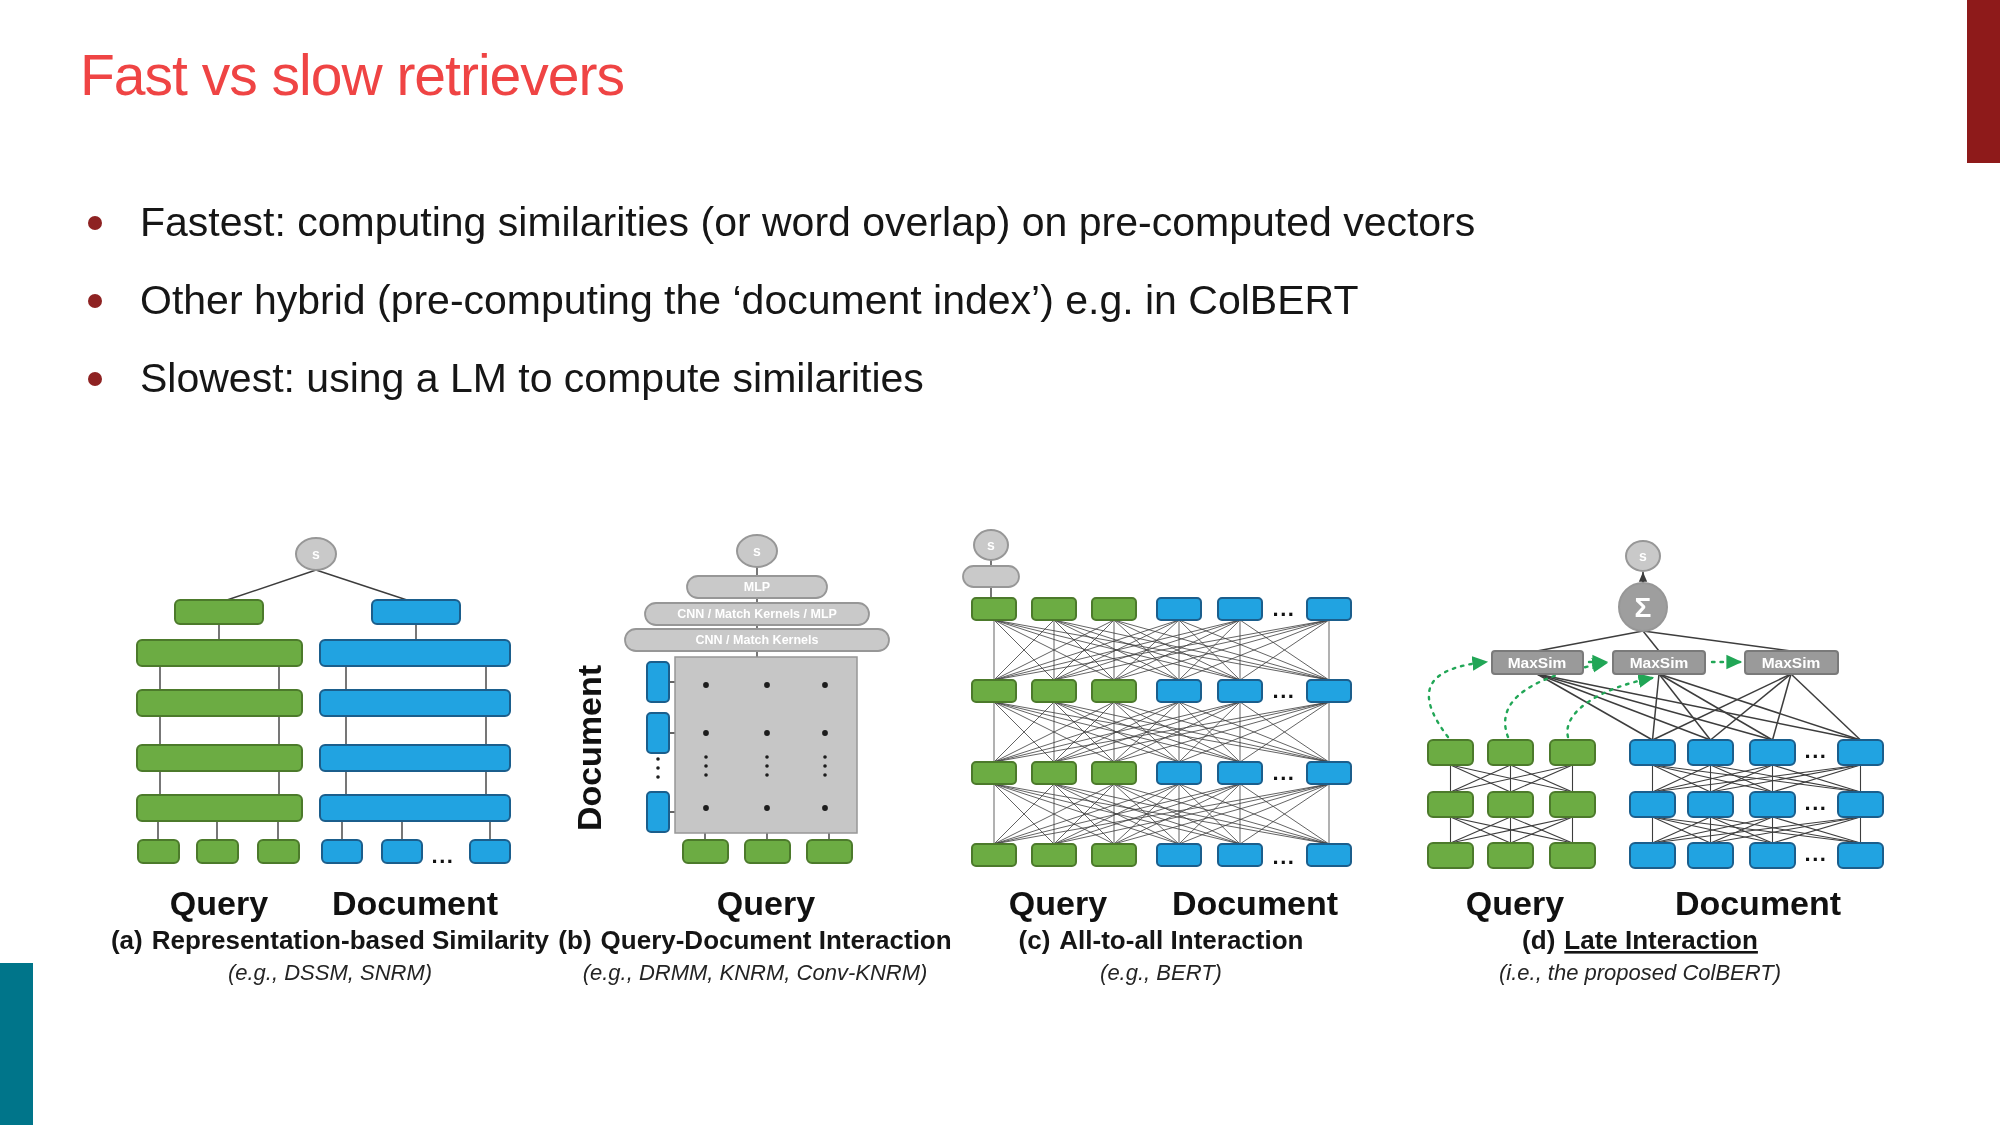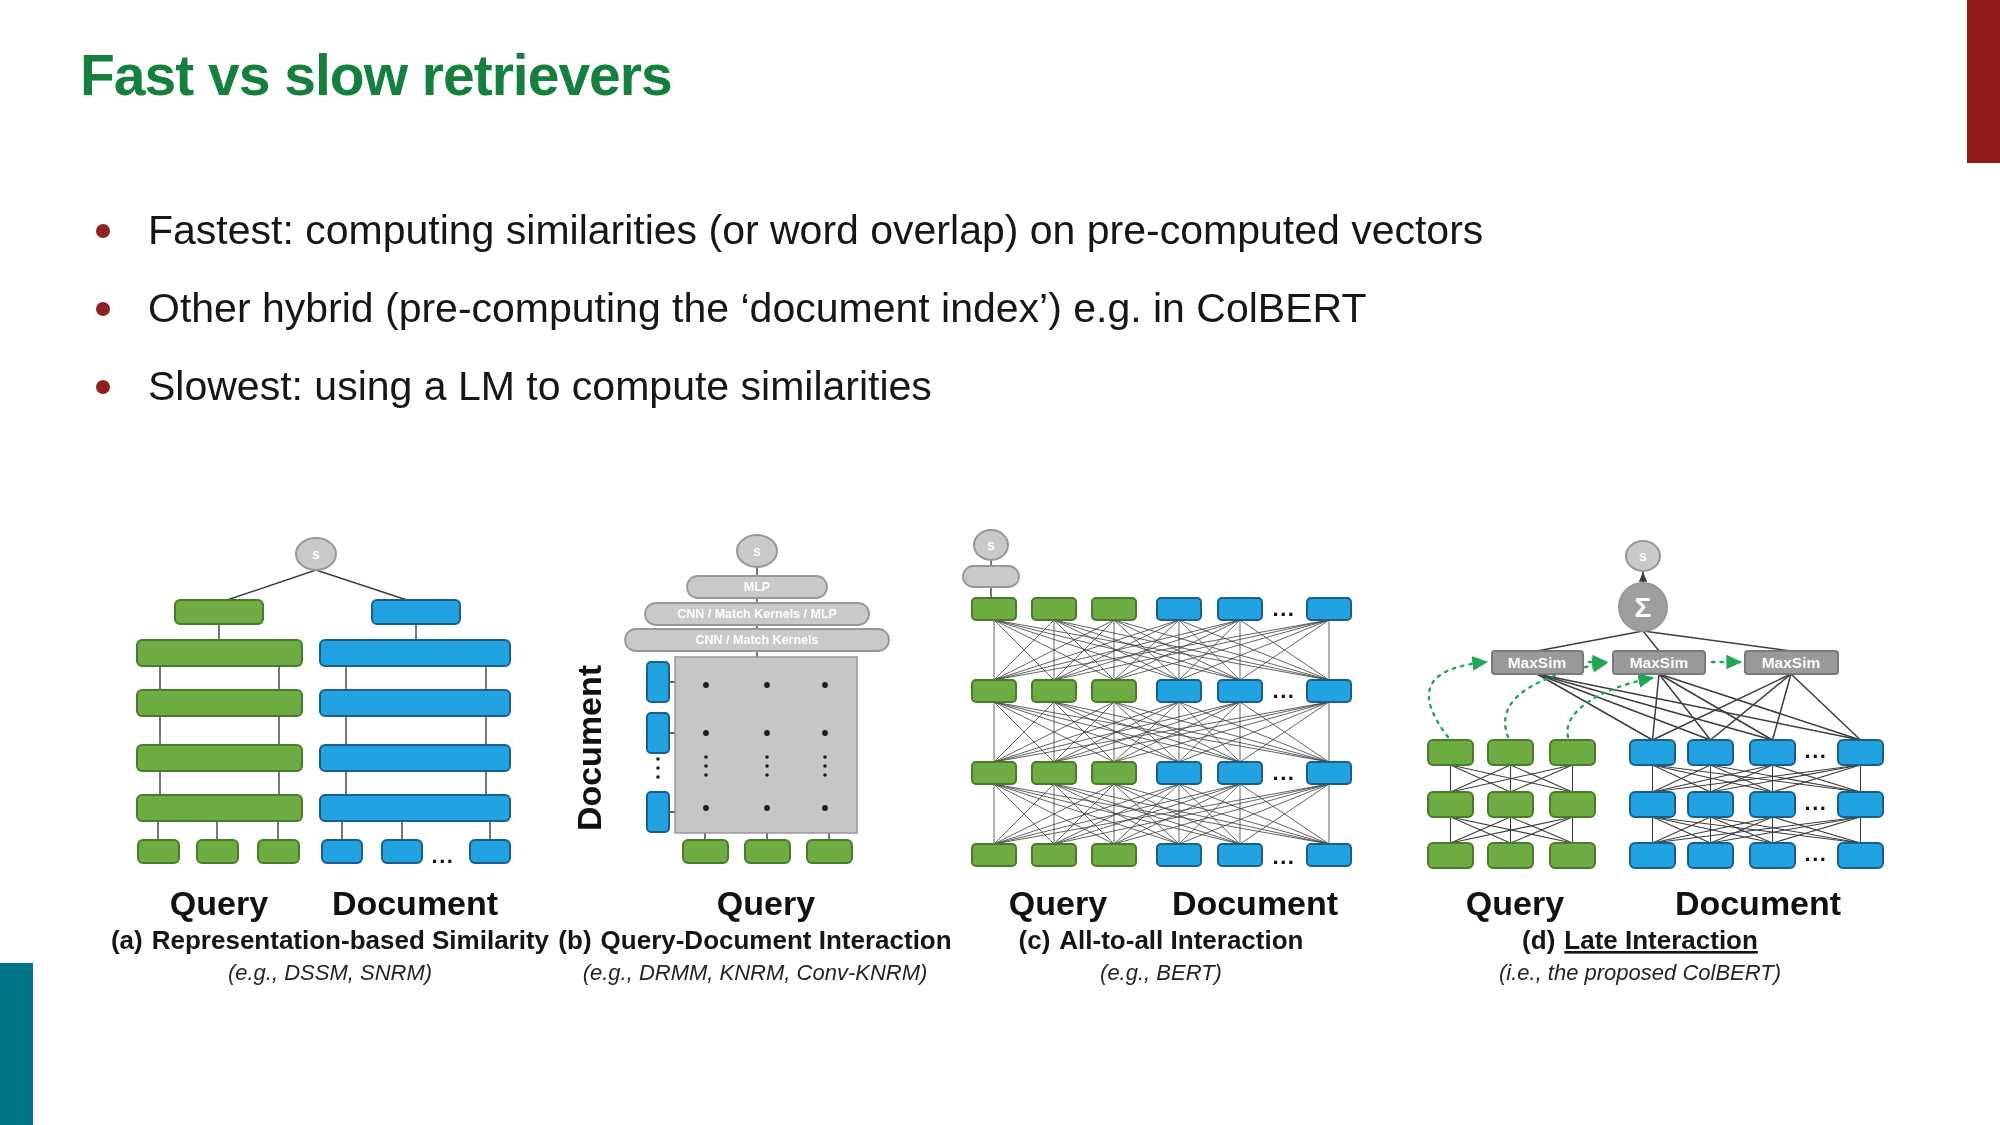--- a/index.html
+++ b/index.html
@@ -15,27 +15,27 @@
     position:absolute;top:0;right:0;width:33px;height:163px;
     background:#8e1a1a;
   }
   .accent-bottom-left{
     position:absolute;left:0;bottom:0;width:33px;height:162px;
     background:#00758a;
   }
   
   .title{
     position:absolute;left:80px;top:42px;margin:0;
-    font-size:57px;font-weight:700;letter-spacing:-1px;
-    color:#15803d;
+    font-size:57px;font-weight:400;letter-spacing:-1px;
+    color:#ef4444;
   }
   
   .bullets{
     position:absolute;left:88px;top:198px;width:1760px;
-    list-style:none;margin:8px;padding:0;
+    list-style:none;margin:0;padding:0;
   }
   .bullets li{
     display:flex;align-items:flex-start;
     margin-bottom:30px;
     font-size:41px;line-height:48px;color:#161616;
   }
   .bullet-dot{
     flex:none;width:14px;height:14px;border-radius:50%;
     background:#8e2222;margin:18px 38px 0 0;
   }

